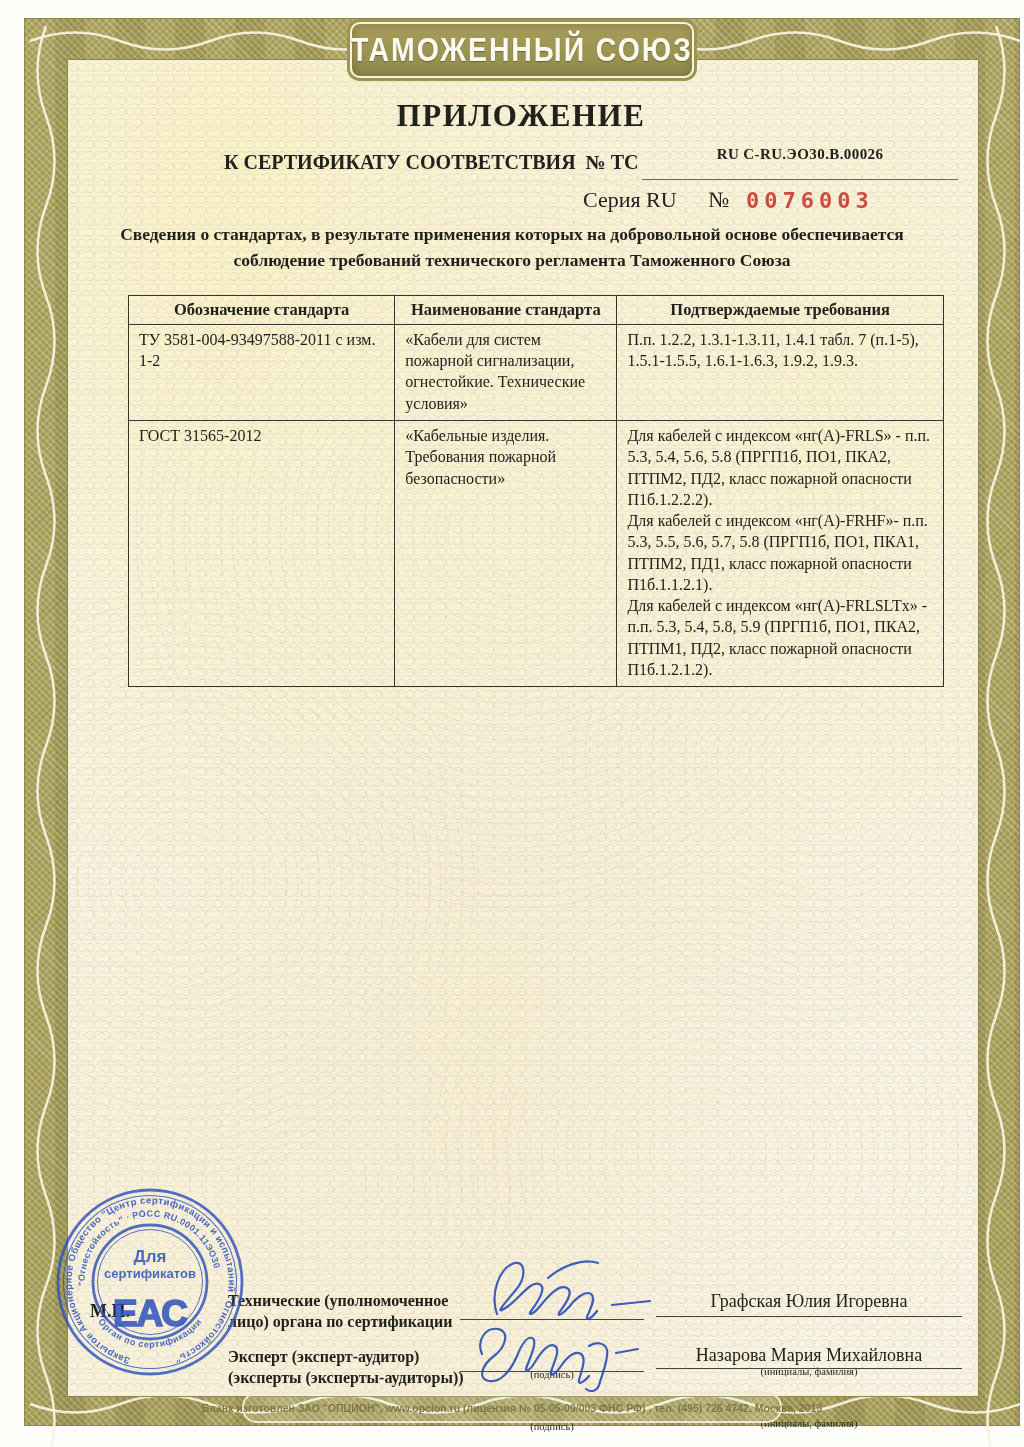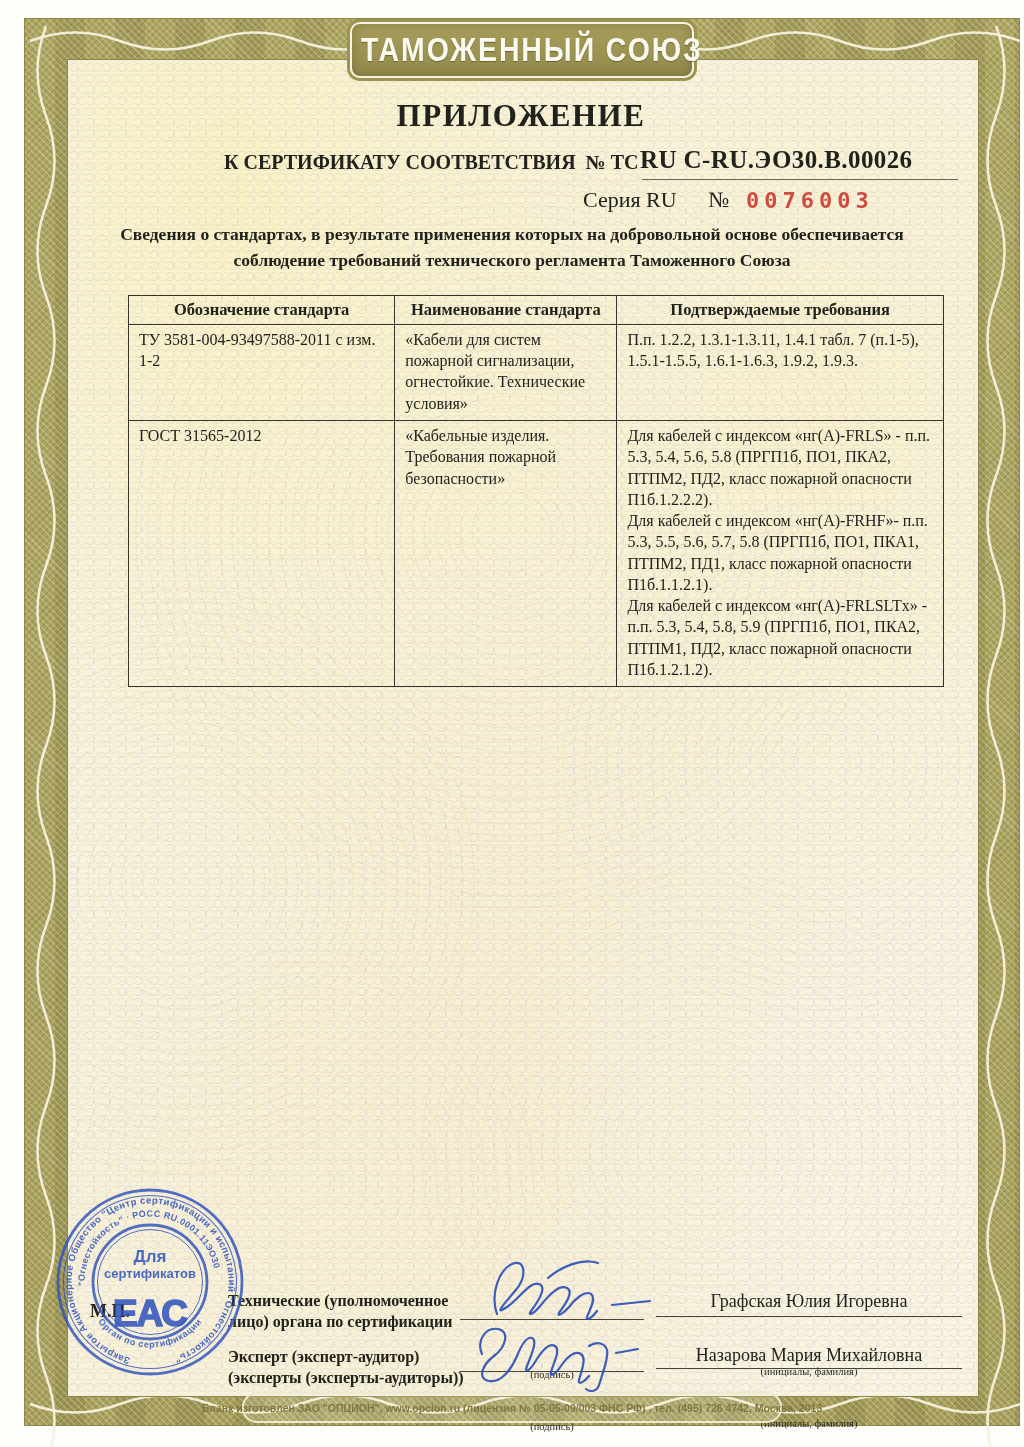--- a/index.html
+++ b/index.html
@@ -23,29 +23,29 @@
       radial-gradient(ellipse at 48% 70%, rgba(246,234,198,.5), rgba(0,0,0,0) 52%),
       radial-gradient(ellipse at 15% 88%, rgba(248,238,200,.4), rgba(0,0,0,0) 40%),
       #f9f4e3;
     border:2px solid #f2efdd; box-shadow:0 0 0 1px #8f874a;}
   .mesh{position:absolute;left:0;top:0;}
   
   .banner{position:absolute;left:350px;top:22px;width:340px;height:52px;z-index:7;
     background:linear-gradient(#a89f5c,#928a4b);
     border:2px solid #f5f3e4;border-radius:10px;
     box-shadow:0 0 0 3px #9c944f, inset 0 0 12px rgba(70,62,20,.35);
-    display:flex;align-items:center;justify-content:flex-start;}
+    display:flex;align-items:center;justify-content:center;}
   .banner span{font-family:"Liberation Sans","DejaVu Sans",sans-serif;font-weight:bold;
     font-size:30px;letter-spacing:2px;color:#fbfaf1;transform:scaleX(.95) scaleY(1.08);
     text-shadow:0 1px 1px rgba(60,52,10,.5);white-space:nowrap;}
   
   .title{left:68px;top:98px;width:906px;text-align:center;font-size:31px;font-weight:bold;
          letter-spacing:1.5px;z-index:3;}
   .sub-prefix{left:224px;top:151px;font-size:20px;font-weight:bold;z-index:3;white-space:pre;}
-  .cert-no{left:640px;top:146px;width:320px;font-size:25px;font-weight:bold;
+  .cert-no{left:640px;top:146px;width:320px;text-align:center;font-size:15px;font-weight:bold;
            letter-spacing:.4px;z-index:3;white-space:nowrap;}
   .cert-line{left:642px;top:179px;width:316px;border-top:1px solid #6a675a;z-index:3;}
   .series-label{left:583px;top:187px;font-size:22px;z-index:3;}
   .num-sign{left:708px;top:187px;font-size:22px;z-index:3;}
   .serial{left:746px;top:188px;font-family:"DejaVu Sans Mono",monospace;font-weight:bold;
           font-size:22px;letter-spacing:5px;color:#ce4b41;z-index:3;}
   .intro{left:82px;top:221px;width:860px;text-align:center;font-size:17.5px;font-weight:bold;
          line-height:1.5;z-index:3;}
   
   .std-table{position:absolute;left:128px;top:295px;width:816px;border-collapse:collapse;z-index:3;}

